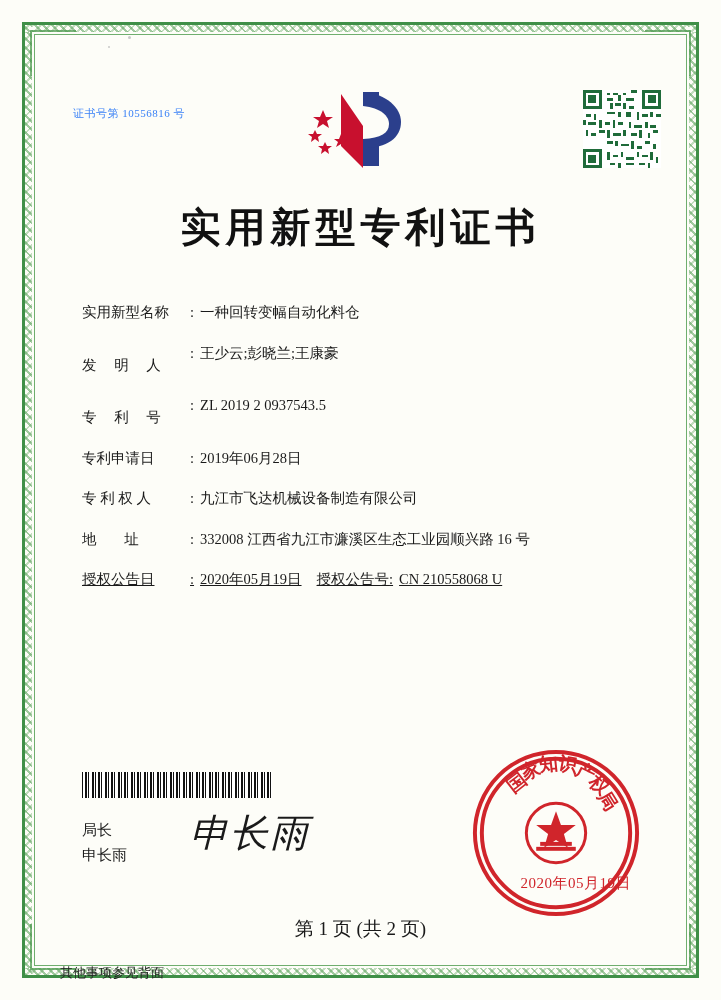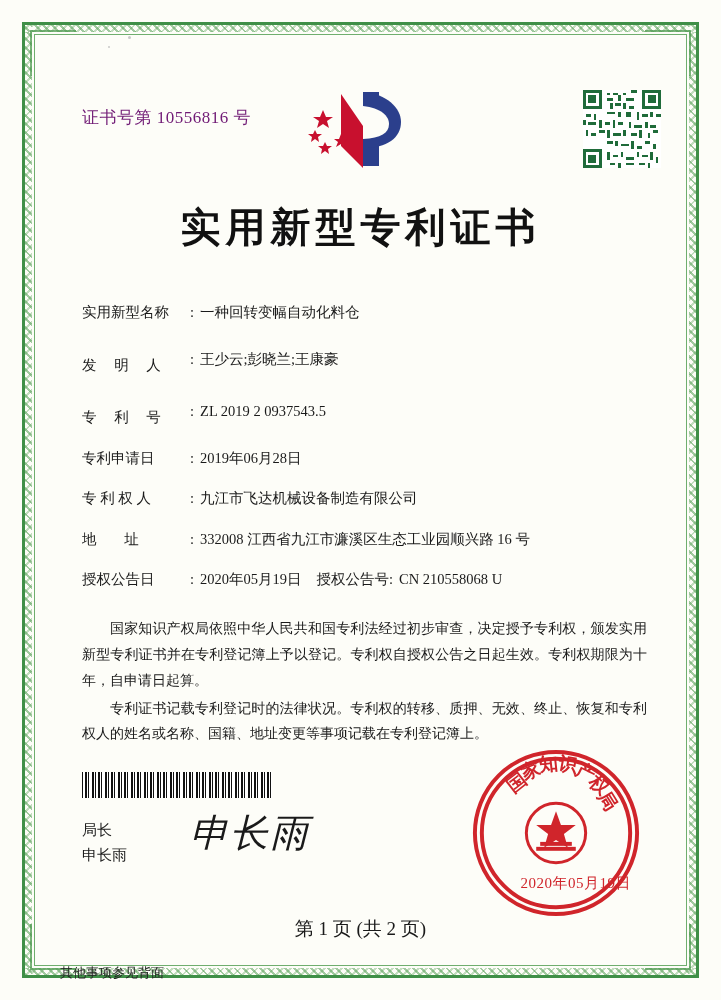--- a/index.html
+++ b/index.html
@@ -79,25 +79,25 @@
     bottom: 44px;
   }
 
   
   .header-row {
     position: relative;
     height: 120px;
   }
   .cert-no {
     position: absolute;
-    left: 22px;
+    left: 13px;
     top: 50px;
-    font-size: 17px;
+    font-size: 11px;
     letter-spacing: .5px;
-    color: #701a75;
+    color: #3b82f6;
   }
 
   .emblem {
     position: absolute;
     left: 50%;
     transform: translateX(-50%);
     top: 30px;
     width: 120px;
     height: 90px;
   }
@@ -121,39 +121,39 @@
   }
 
   .fields {
     margin-top: 44px;
     padding-left: 22px;
     font-size: 14.5px;
     line-height: 1.9;
   }
   .field-row {
     display: flex;
-    align-items: center;
+    align-items: flex-start;
     margin-bottom: 13px;
   }
   .f-label {
     width: 108px;
     flex: 0 0 108px;
     letter-spacing: 0px;
     white-space: nowrap;
   }
   .f-label.sp1 { letter-spacing: 7px; margin-top: 12px; }
   .f-label.sp2 { letter-spacing: 12px; }
   .f-colon { margin: 0 6px 0 0; }
   .f-value { flex: 1; }
 
   .two-col {
     display: flex;
     align-items: baseline;
   }
-  .two-col .half { display: flex; align-items: flex-start; }
+  .two-col .half { display: flex; align-items: flex-start; text-decoration: underline; }
   .two-col .half.right { margin-left: 15px; }
   .two-col .half.right .f-label {
     width: auto;
     flex: 0 0 auto;
   }
 
   .para {
     margin-top: 22px;
     padding: 0 14px 0 22px;
     font-size: 14px;
@@ -388,24 +388,20 @@
           <span>2020年05月19日</span>
         </span>
         <span class="half right">
           <span class="f-label">授权公告号</span>
           <span class="f-colon">:</span>
           <span>CN 210558068 U</span>
         </span>
       </div>
     </div>
 
-    <div class="para">
-      <p>国家知识产权局依照中华人民共和国专利法经过初步审查，决定授予专利权，颁发实用新型专利证书并在专利登记簿上予以登记。专利权自授权公告之日起生效。专利权期限为十年，自申请日起算。</p>
-      <p>专利证书记载专利登记时的法律状况。专利权的转移、质押、无效、终止、恢复和专利权人的姓名或名称、国籍、地址变更等事项记载在专利登记簿上。</p>
-    </div>
 
     <div class="barcode"></div>
 
     <div class="sign-block">
       <div>局长</div>
       <div>申长雨</div>
     </div>
 
     <div class="sign-script">申长雨</div>
 

